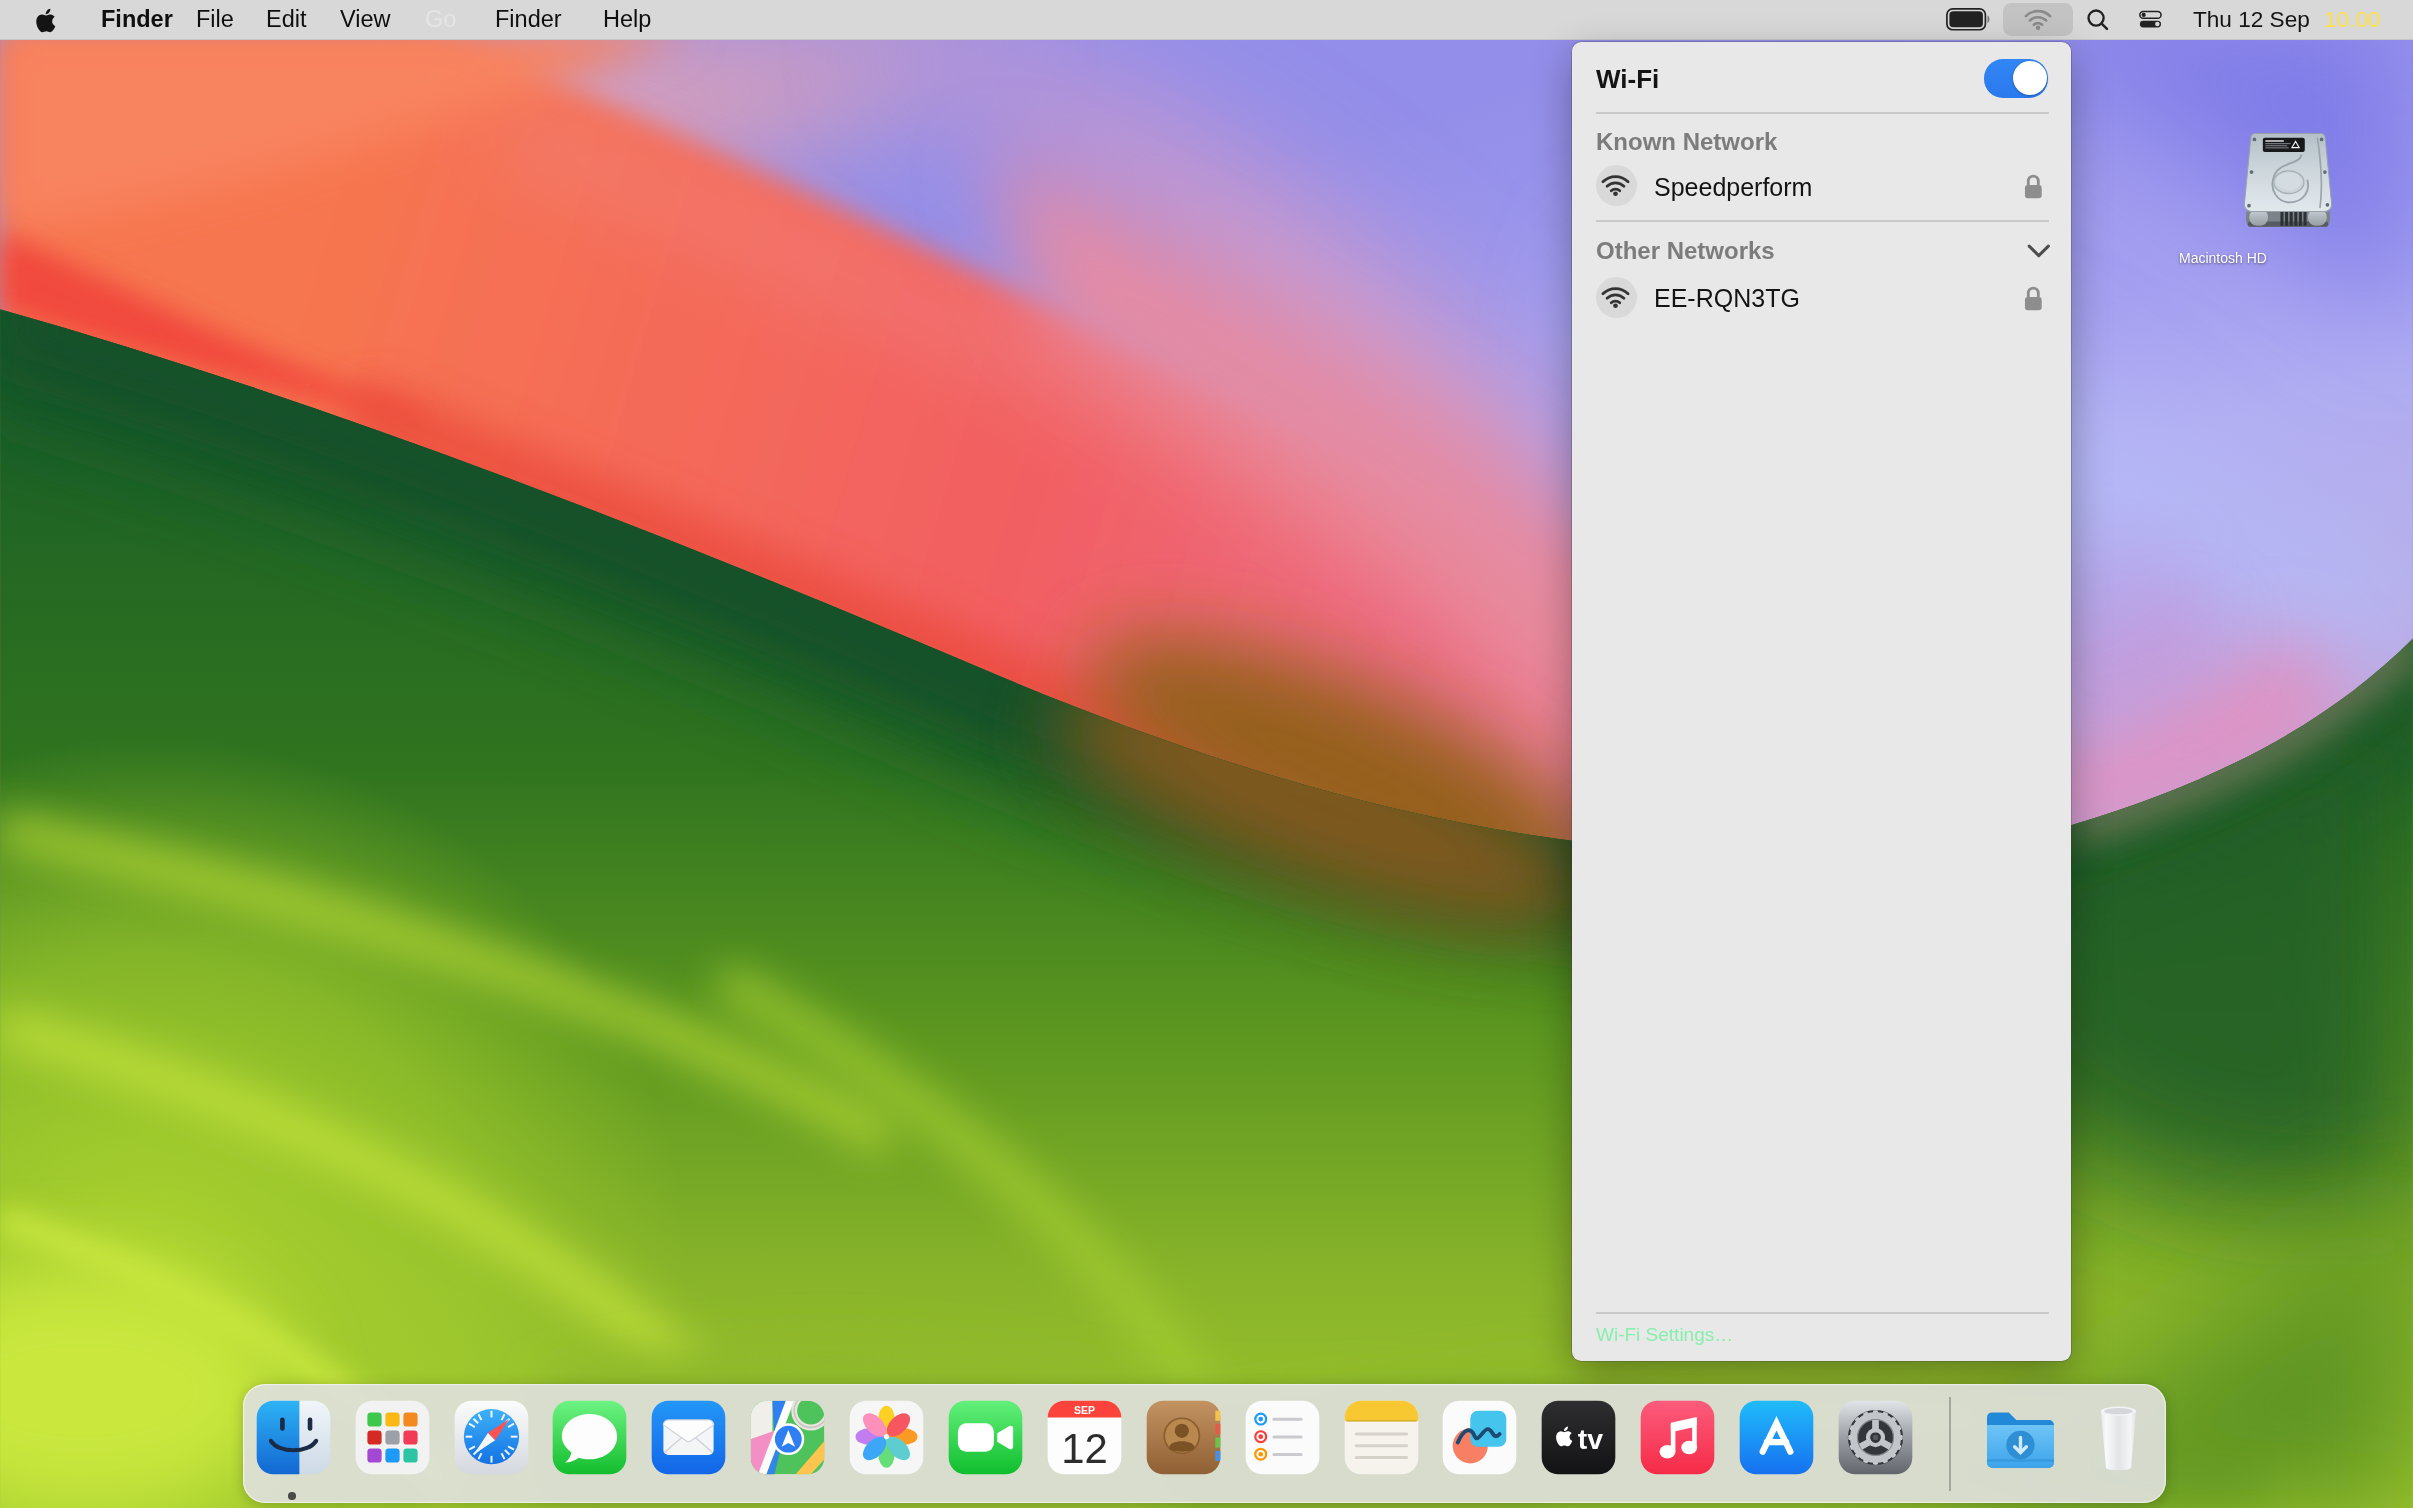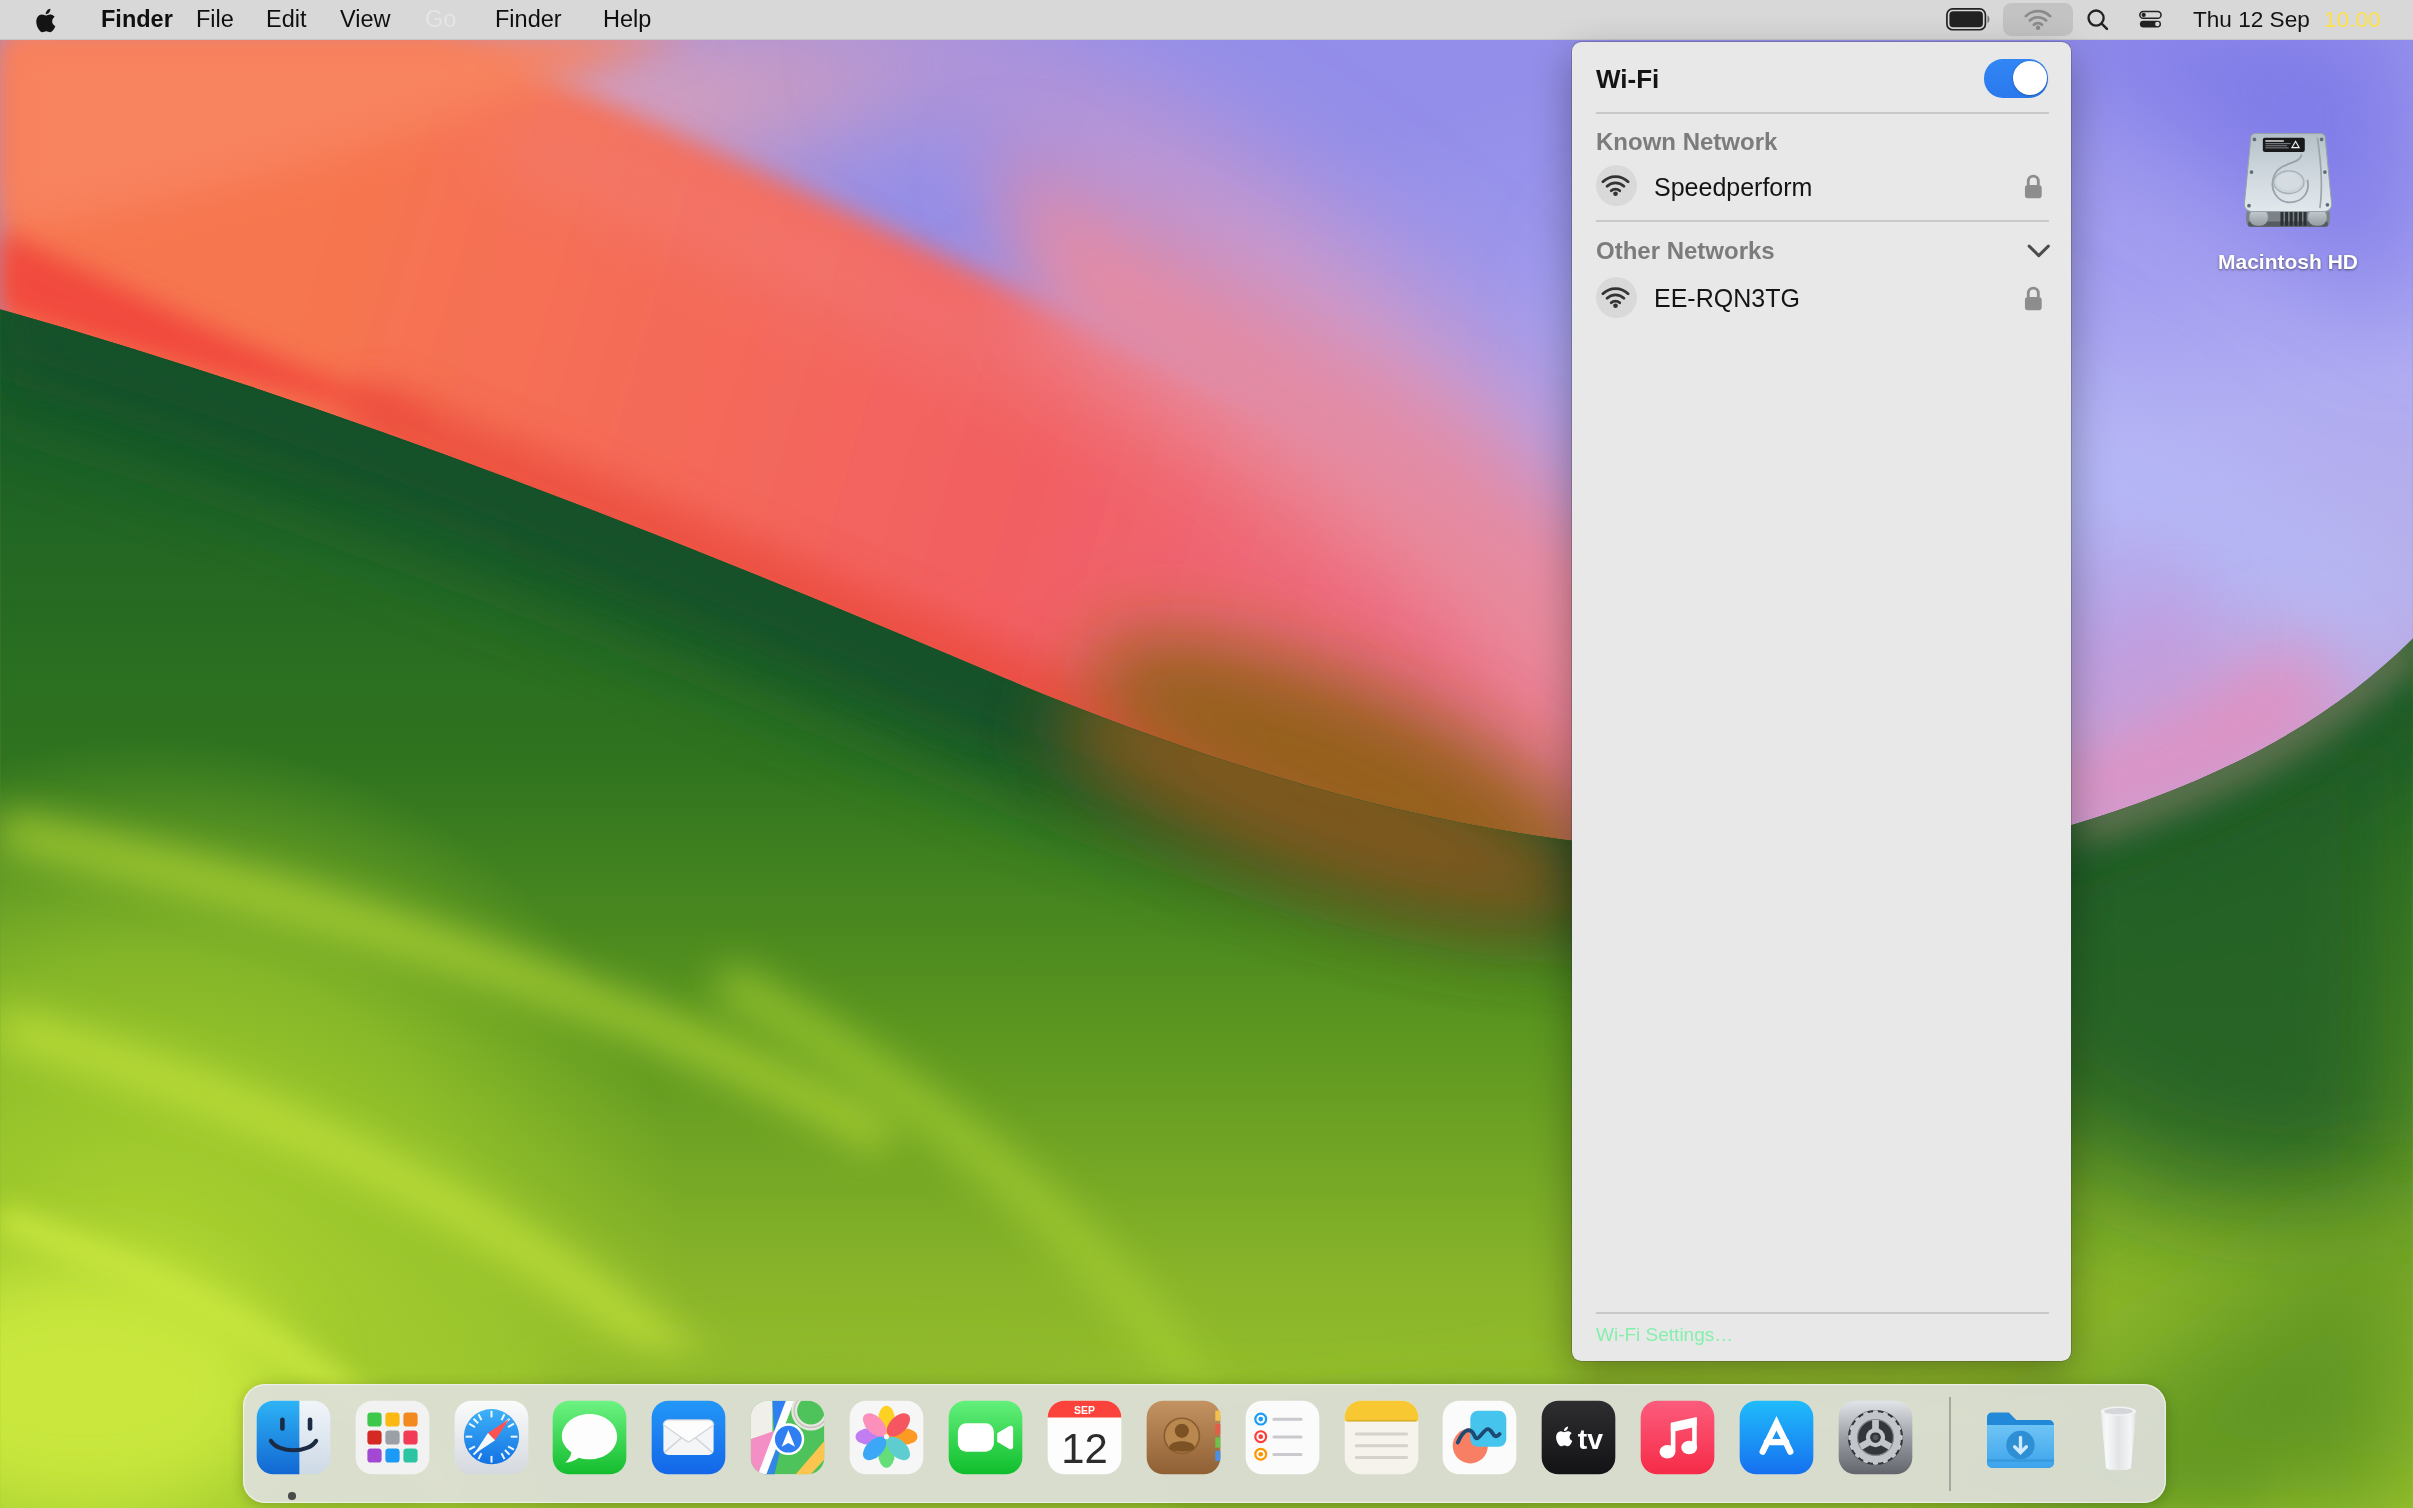--- a/index.html
+++ b/index.html
@@ -239,21 +239,21 @@
 
   <g fill="#5c6d75">
     <circle cx="16" cy="10" r="2.2"></circle>
       <circle cx="96" cy="10" r="2.2"></circle>
     <circle cx="12.5" cy="49" r="2.2"></circle>
       <circle cx="100" cy="49" r="2.2"></circle>
     <circle cx="9.5" cy="89" r="2.2"></circle>
       <circle cx="103" cy="88" r="2.2"></circle>
   </g>
 </svg>
-<div class="abs" style="left:2179px;top:250px;width:218px;text-align:center;font-size:21px;font-weight:700;color:#ffffff;text-shadow:0 0.8px 2.5px rgba(0,0,0,0.5)">Macintosh HD</div>
+<div class="abs" style="left:2179px;top:250px;width:218px;text-align:left;font-size:14px;font-weight:400;color:#ffffff;text-shadow:0 0.8px 2.5px rgba(0,0,0,0.5)">Macintosh HD</div>
 
 <div class="abs" style="left:243px;top:1384px;width:1923px;height:119px;border-radius:22px;background:rgba(222,223,219,0.92);box-shadow:inset 0 0 0 1.3px rgba(255,255,255,0.5),0 2.5px 13.4px rgba(0,0,0,0.2)"></div>
 <div class="abs" style="left:1949px;top:1397px;width:1.7px;height:94px;background:rgba(70,70,70,0.35)"></div>
 <div class="abs" style="left:288px;top:1492px;width:7.5px;height:7.5px;border-radius:50%;background:#4a4a4a"></div>
 
 <svg class="abs" style="left:255px;top:1399px" width="77" height="77" viewBox="0 0 92 92">
   <defs>
     <linearGradient id="fndL" x1="0" y1="0" x2="0" y2="1">
         <stop offset="0" stop-color="#2eb3f5"></stop>
         <stop offset="1" stop-color="#1267d2"></stop>

